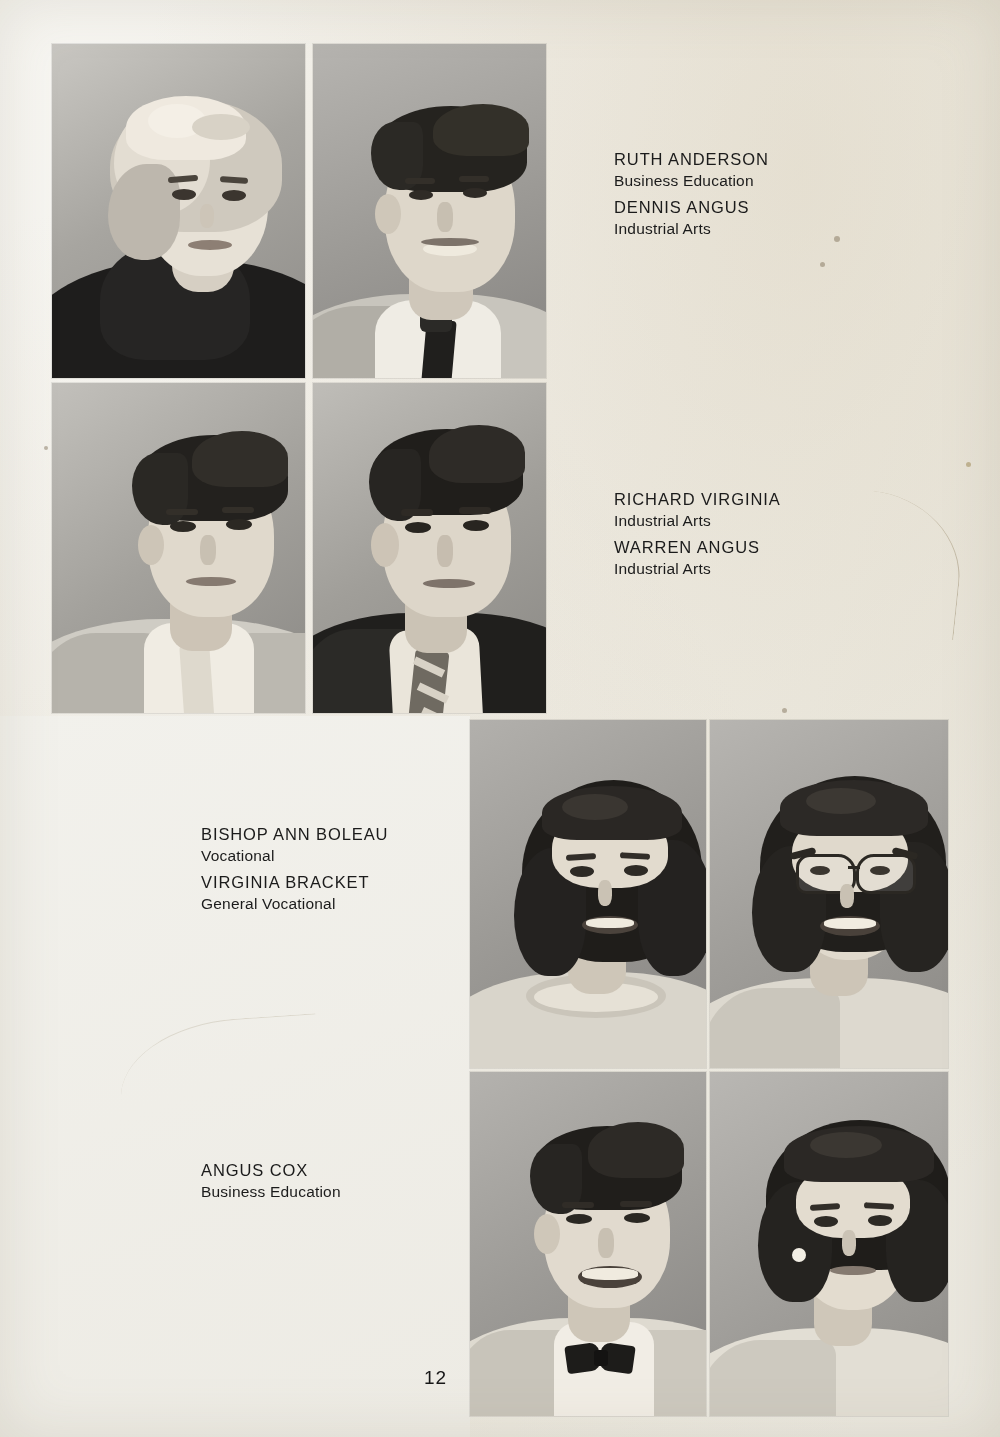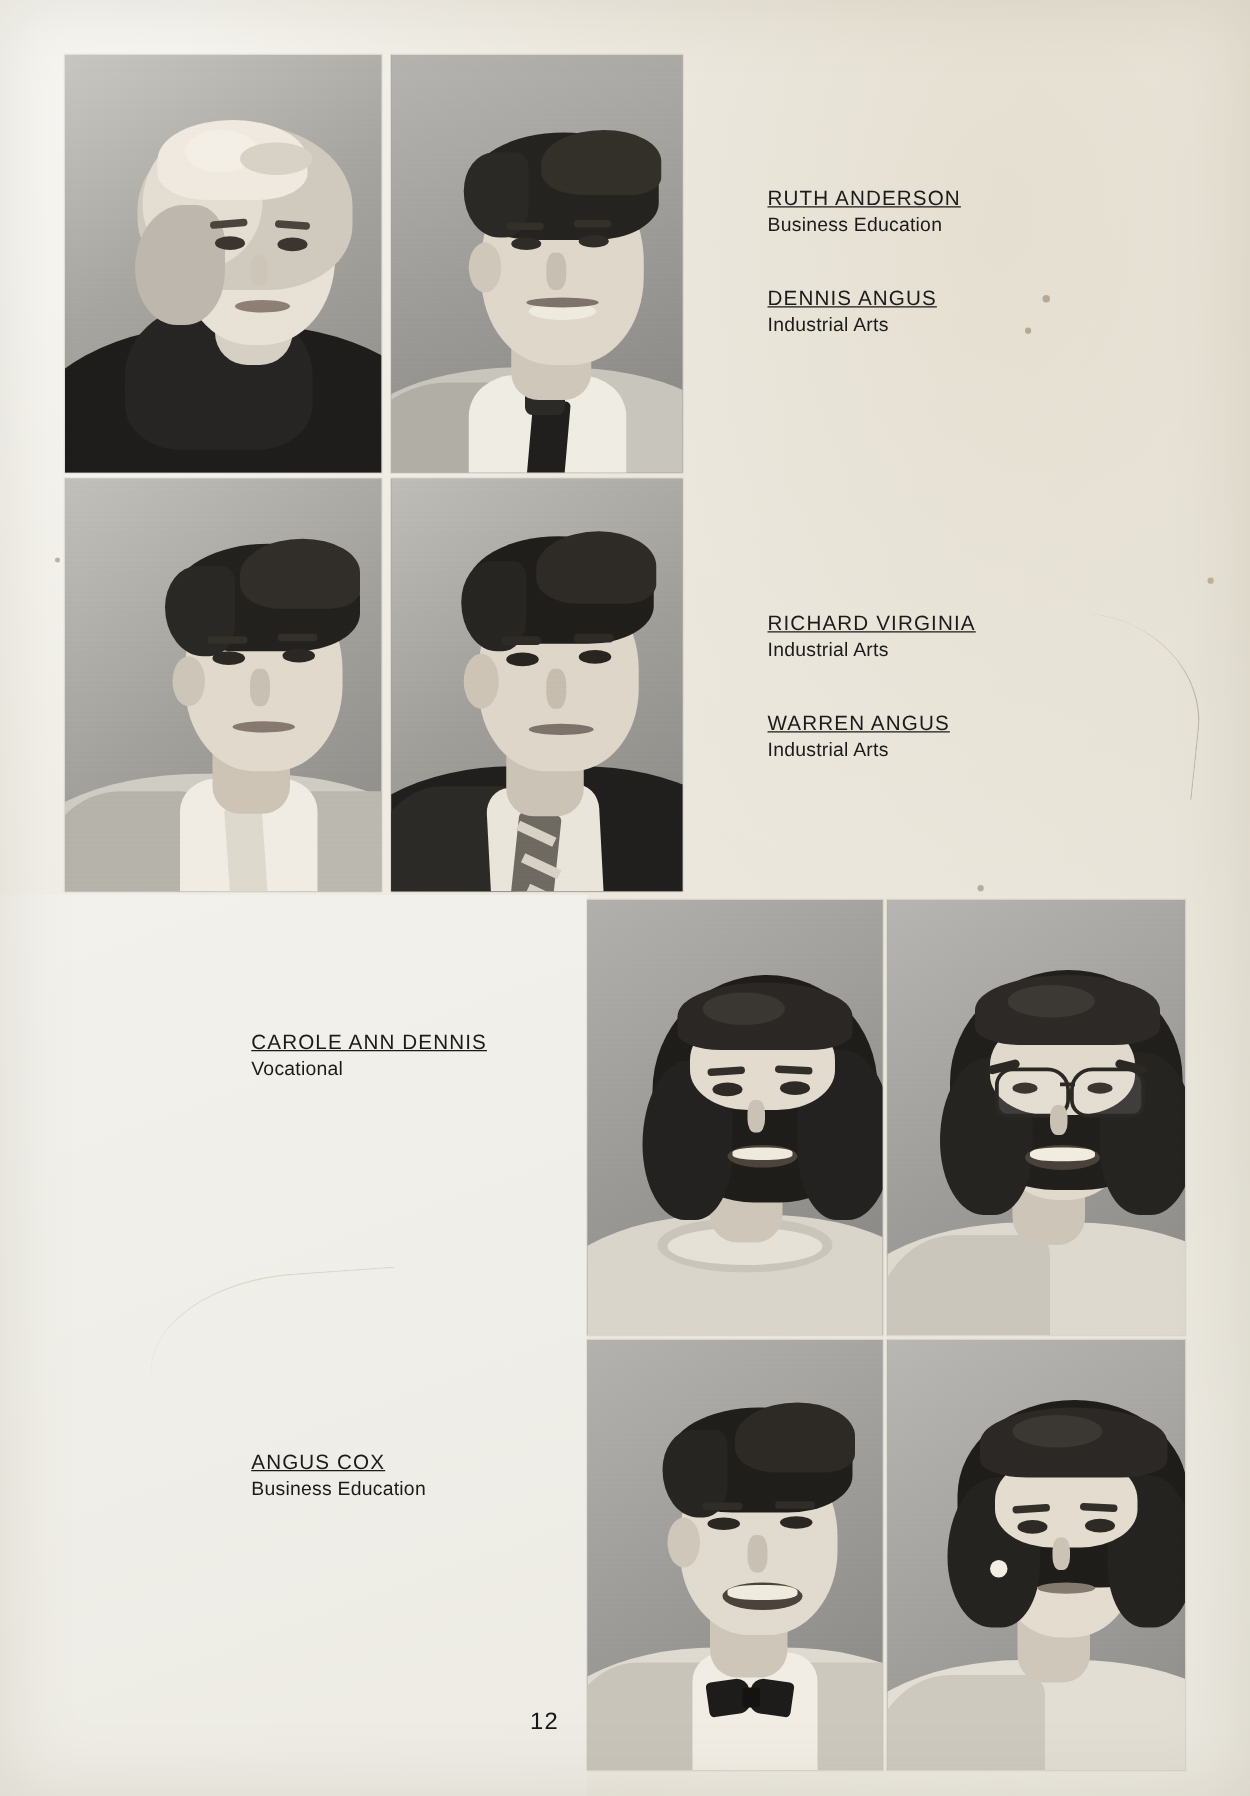--- a/index.html
+++ b/index.html
@@ -61,30 +61,29 @@
   
   .caption-block {
     position: absolute;
     color: #1b1b1b;
   }
   .cap-name {
     font-size: 16.5px;
     letter-spacing: 0.9px;
     line-height: 1.35;
     white-space: nowrap;
-    text-decoration: underline;
   }
   .cap-major {
     font-size: 15.5px;
     letter-spacing: 0.2px;
     line-height: 1.35;
     margin-top: 1px;
     white-space: nowrap;
   }
-  .entry + .entry { margin-top: 36px; }
+  .entry + .entry { margin-top: 4px; }
 
   .page-number {
     position: absolute;
     left: 424px;
     top: 1367px;
     font-size: 19px;
     letter-spacing: 1px;
     color: #171717;
   }
   
@@ -363,22 +362,26 @@
       <div class="cap-major">Industrial Arts</div>
     </div>
     <div class="entry">
       <div class="cap-name">WARREN ANGUS</div>
       <div class="cap-major">Industrial Arts</div>
     </div>
   </div>
 
   <div class="caption-block" style="left:201px; top:823px;">
     <div class="entry">
-      <div class="cap-name">CAROLE ANN DENNIS</div>
+      <div class="cap-name">BISHOP ANN BOLEAU</div>
       <div class="cap-major">Vocational</div>
+    </div>
+    <div class="entry">
+      <div class="cap-name">VIRGINIA BRACKET</div>
+      <div class="cap-major">General Vocational</div>
     </div>
   </div>
 
   <div class="caption-block" style="left:201px; top:1159px;">
     <div class="entry">
       <div class="cap-name">ANGUS COX</div>
       <div class="cap-major">Business Education</div>
     </div>
   </div>
 

